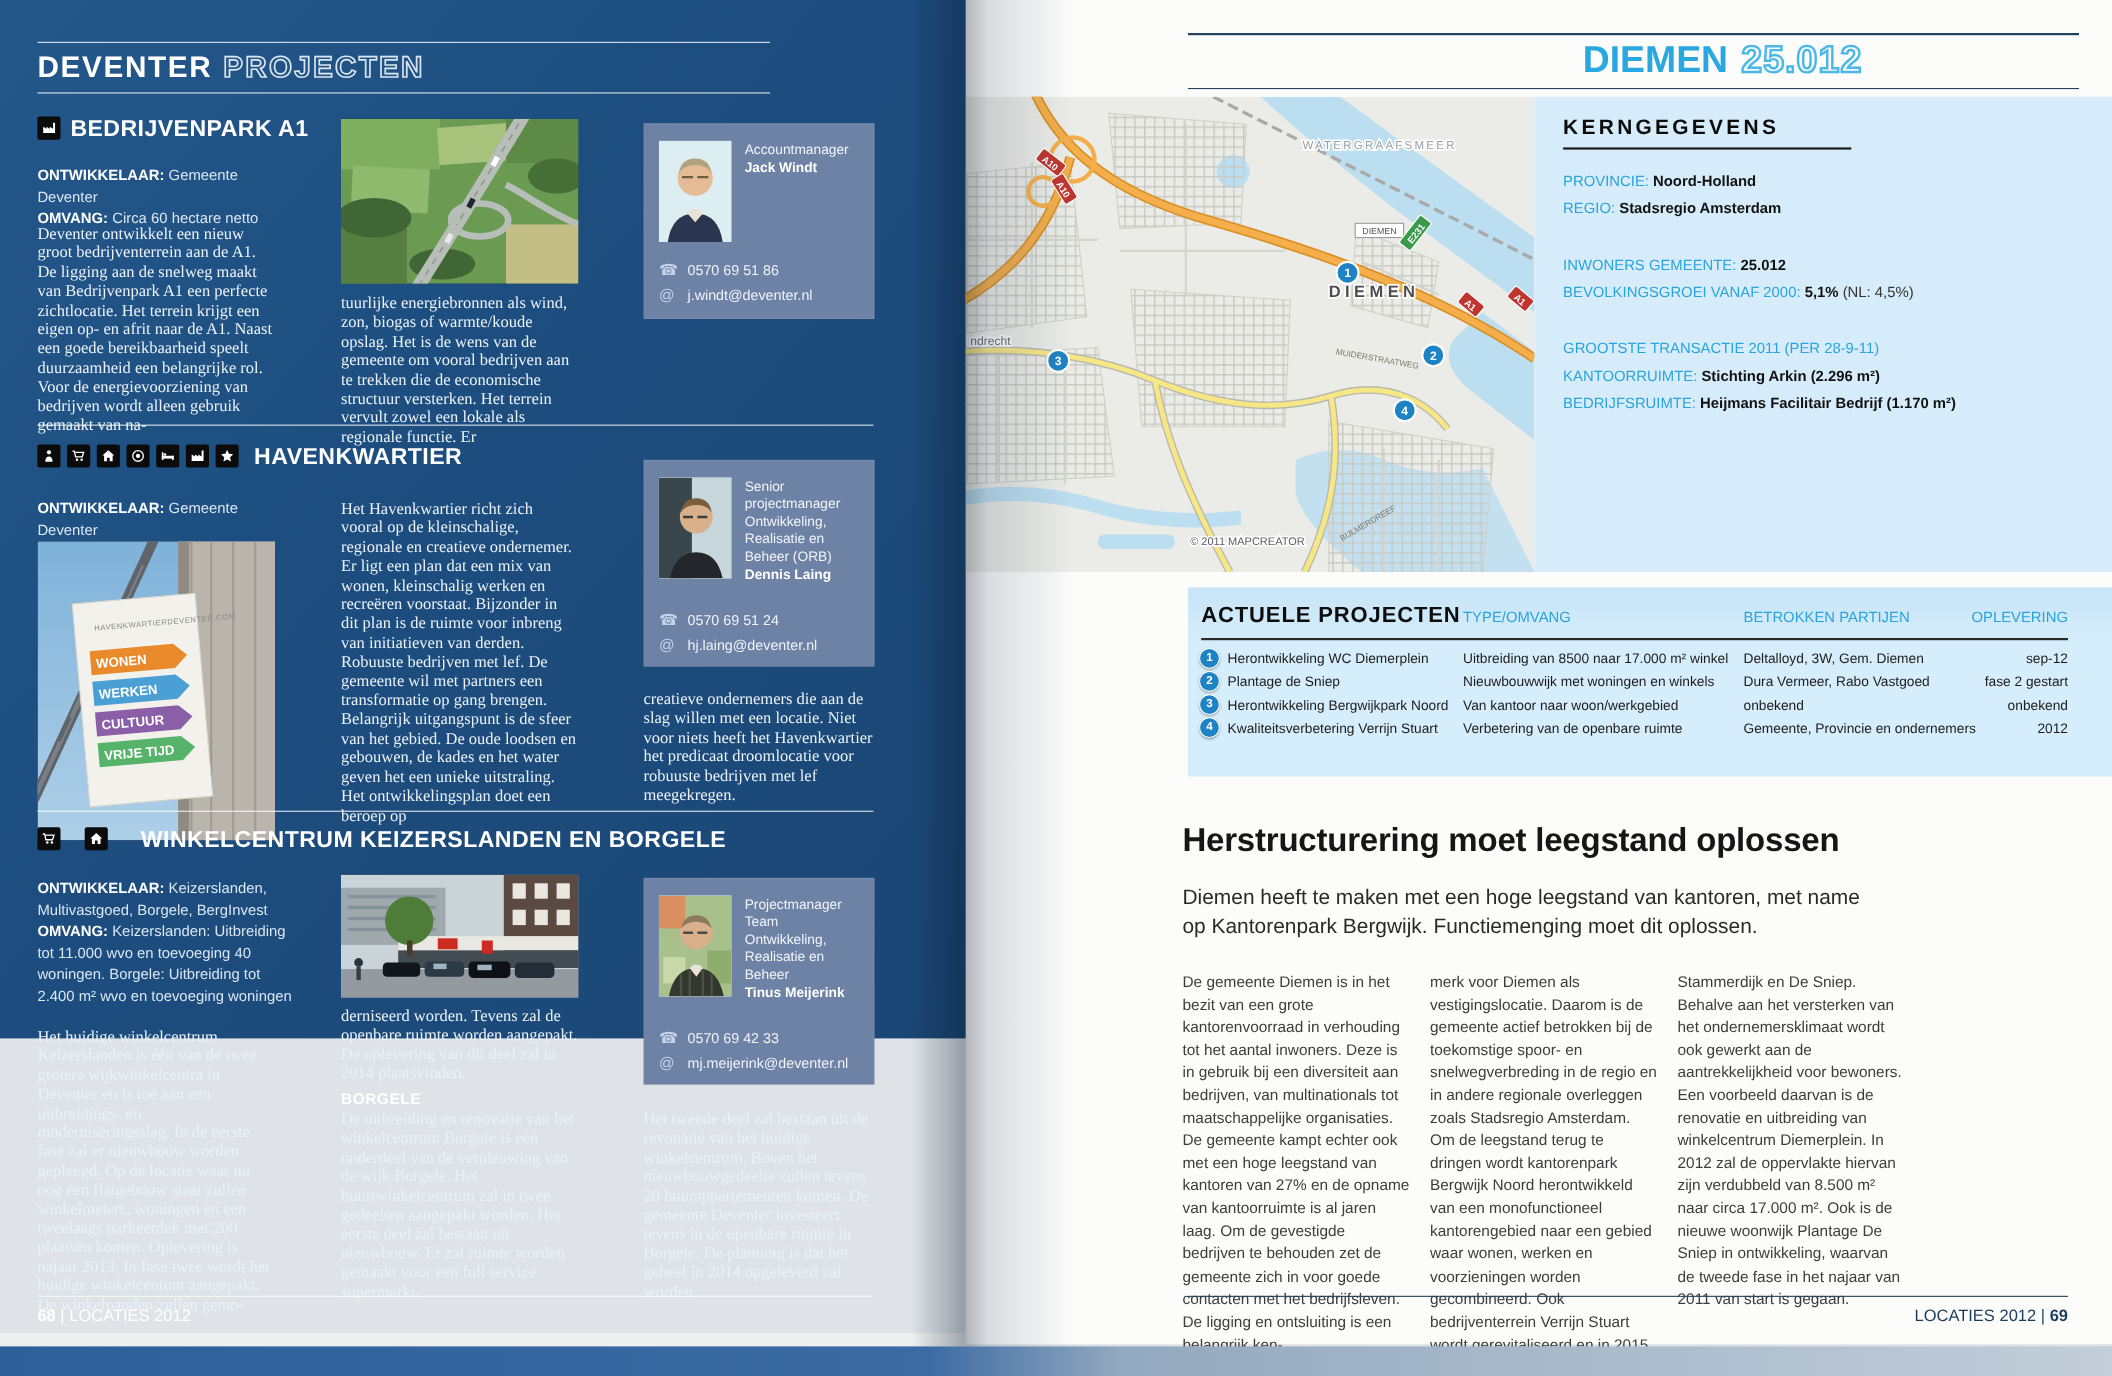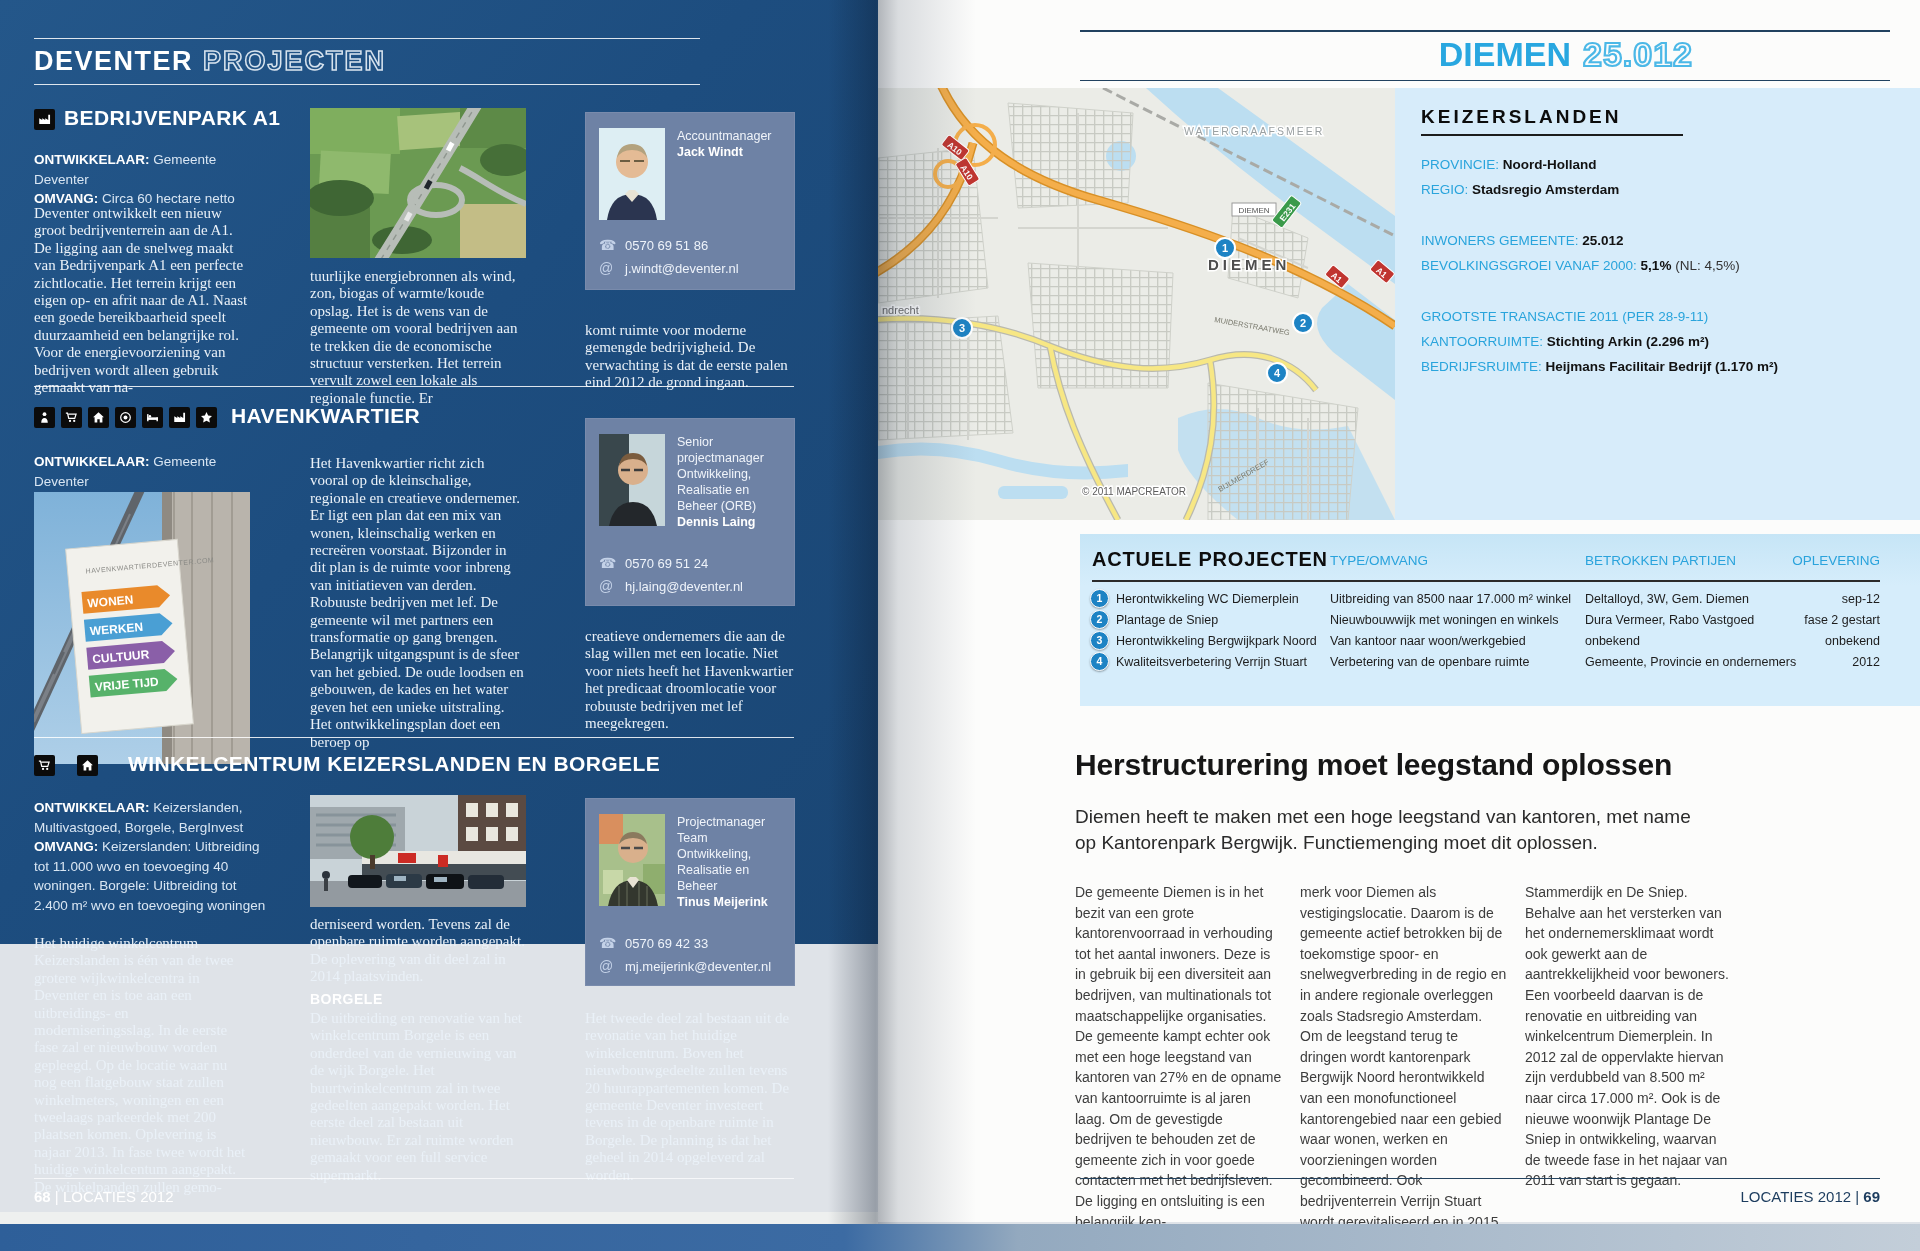--- a/index.html
+++ b/index.html
@@ -5,21 +5,21 @@
   html,body{margin:0;padding:0}
   body{position:relative;width:1920px;height:1251px;background:#dfe3e8;overflow:hidden;
        font-family:"Liberation Sans",sans-serif;}
   .abs{position:absolute}
   
   .page-left{left:0;top:0;width:878px;height:944px;
     background:linear-gradient(130deg,#24578a 0%,#1d4d7f 45%,#1a4674 100%);}
   .lp-rule{height:1px;background:rgba(255,255,255,.85)}
   .kicker{font:700 27px/30px "Liberation Sans",sans-serif;letter-spacing:1.5px;color:#fff;white-space:nowrap}
   .kicker .outline{color:transparent;-webkit-text-stroke:1.5px rgba(235,243,250,.9);margin-left:10px;letter-spacing:2px}
-  .sec-title{display:flex;align-items:flex-end;gap:9px}
+  .sec-title{display:flex;align-items:flex-start;gap:9px}
   .sec-title .t{font:700 21px/24px "Liberation Sans",sans-serif;color:#fff;letter-spacing:.4px}
   .iconbox{width:21px;height:21px;background:#0b0b0b;border-radius:2px;display:inline-flex;
            align-items:center;justify-content:center;flex:0 0 auto}
   .lp-meta{font:400 13.5px/19.5px "Liberation Sans",sans-serif;color:#d9e6f3;width:232px}
   .lp-meta b{color:#fff;font-weight:700}
   .lp-body{font:400 15px/17.4px "Liberation Serif",serif;color:#eaf1f8;width:216px;text-align:left}
   .lp-sub{font:700 14px/18px "Liberation Sans",sans-serif;color:#fff;letter-spacing:.5px}
   .ph{overflow:hidden;background:#203a55}
   .card{background:#6e82a5;box-shadow:0 0 0 1px rgba(255,255,255,.08) inset}
   .card .photo{position:absolute;left:14px;top:16px;width:66px;height:92px;background:#cfe0e8;overflow:hidden}
@@ -124,21 +124,20 @@
     </span>
     <span class="who">
       <span>Accountmanager</span>
       <b>Jack Windt</b>
     </span>
     <span class="rows" style="top:122px">
       <span style="display:block"><span class="ic">☎</span><span>0570 69 51 86</span></span>
       <span style="display:block"><span class="ic">@</span><span>j.windt@deventer.nl</span></span>
     </span>
   </div>
-  <div class="abs lp-body" style="left:585px;top:322px;width:210px">komt ruimte voor moderne gemengde bedrijvigheid. De verwachting is dat de eerste palen eind 2012 de grond ingaan.</div>
 
   <div class="abs lp-rule" style="left:34px;top:386px;width:760px"></div>
 
   <div class="abs sec-title" style="left:34px;top:404px;gap:6px">
     <span class="iconbox">
       <svg width="15" height="15" viewBox="0 0 20 20">
           <circle cx="10" cy="5.6" r="2.5" fill="#fff"></circle>
           <path d="M5.6 17 c0-4 1.8-6.2 4.4-6.2 s4.4 2.2 4.4 6.2 z" fill="#fff"></path>
         </svg>
     </span>
@@ -456,21 +455,21 @@
           <text x="84" y="244" fill="#fff">3</text>
         </g>
       <g>
           <circle cx="399" cy="285" r="10" fill="#1d83c4" stroke="#fff" stroke-width="2"></circle>
           <text x="399" y="289" fill="#fff">4</text>
         </g>
     </g>
   </svg>
 
   <div class="abs kern-panel" style="left:517px;top:88px;width:525px;height:432px">
-    <div class="abs kern-title" style="left:26px;top:18px">KEIZERSLANDEN</div>
+    <div class="abs kern-title" style="left:26px;top:18px">KERNGEGEVENS</div>
     <div class="abs kern-rule" style="left:26px;top:46px;width:262px"></div>
     <div class="abs kern-line" style="left:26px;top:68px">
       <span>PROVINCIE:</span> <b>Noord-Holland</b>
     </div>
     <div class="abs kern-line" style="left:26px;top:93px">
       <span>REGIO:</span> <b>Stadsregio Amsterdam</b>
     </div>
     <div class="abs kern-line" style="left:26px;top:144px">
       <span>INWONERS GEMEENTE:</span> <b>25.012</b>
     </div>

